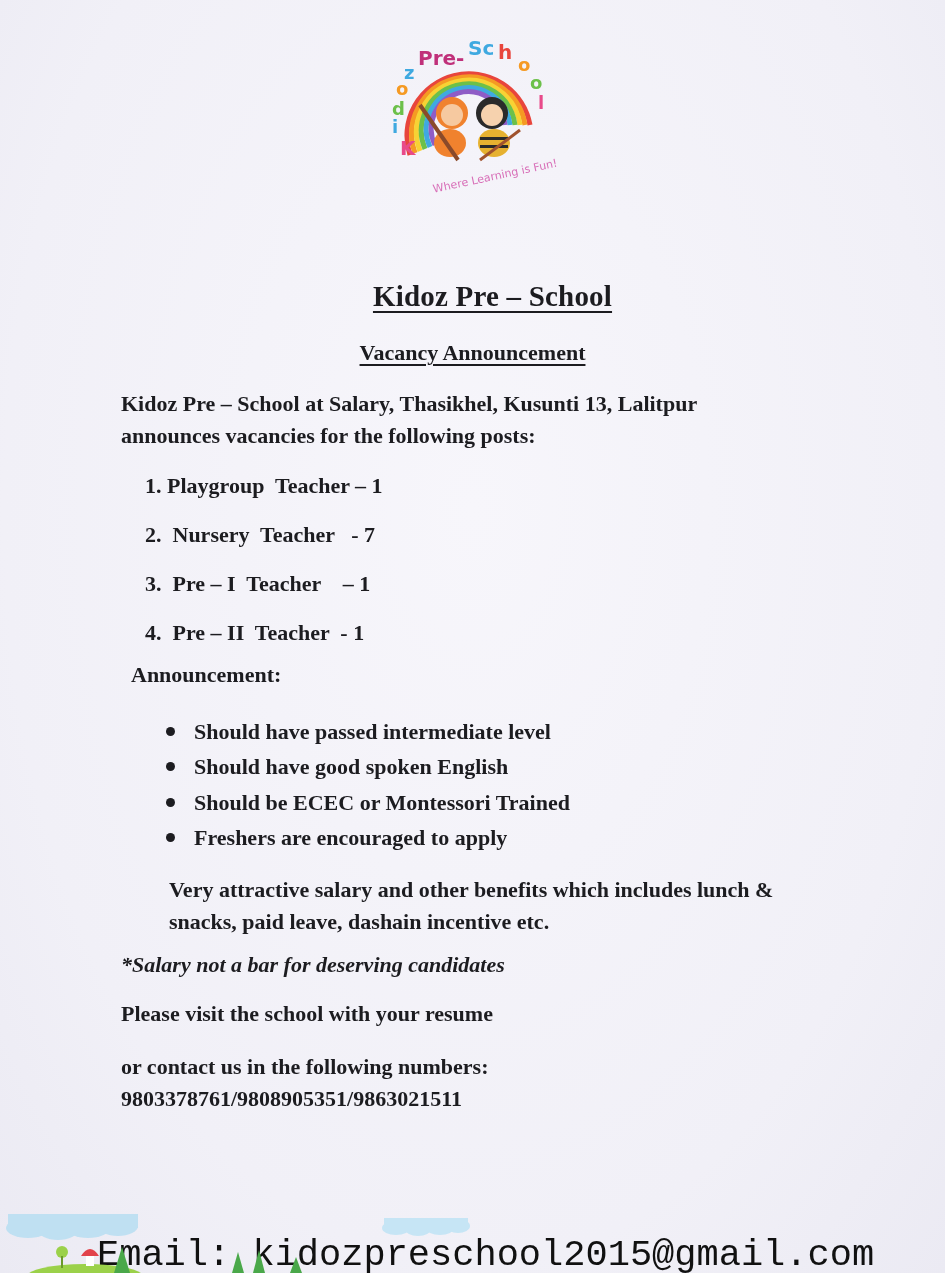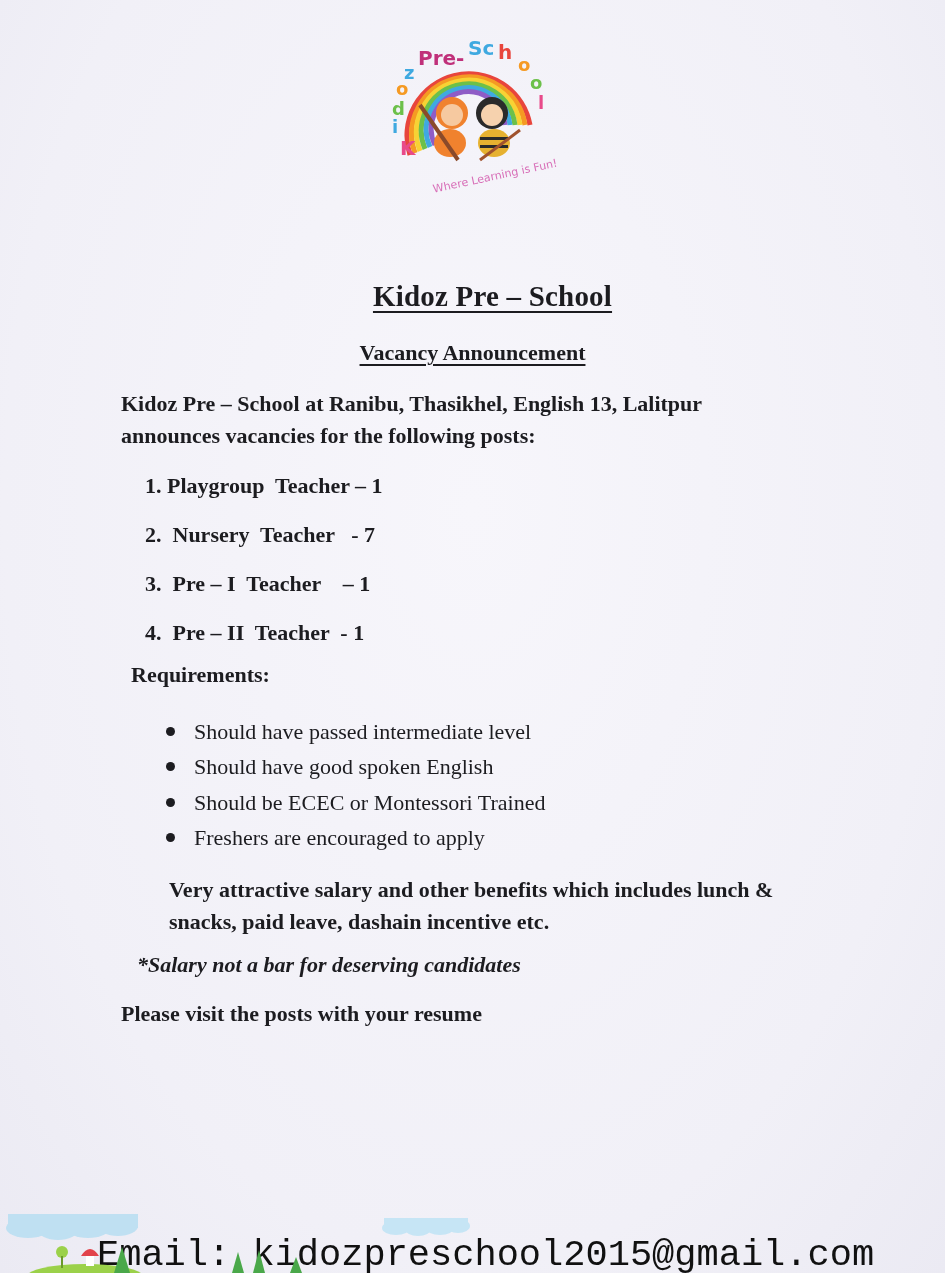--- a/index.html
+++ b/index.html
@@ -30,25 +30,25 @@
 
   .para { position: absolute; left: 121px; font-weight: bold; font-size: 22px; line-height: 32px; }
   .intro { top: 388px; width: 720px; }
 
   .posts { position: absolute; left: 145px; top: 468px; margin: 0; padding: 0; list-style: none; }
   .posts li { font-weight: bold; font-size: 22px; height: 49px; line-height: 36px; white-space: pre; }
 
   .req-label { position: absolute; left: 131px; top: 662px; font-weight: bold; font-size: 22px; }
 
   .reqs { position: absolute; left: 166px; top: 714px; margin: 0; padding: 0; list-style: none; }
-  .reqs li { font-weight: normal; font-size: 22px; height: 35.3px; line-height: 35px; display: flex; align-items: center; }
+  .reqs li { font-weight: bold; font-size: 22px; height: 35.3px; line-height: 35px; display: flex; align-items: center; }
   .reqs .bullet { display: inline-block; width: 9px; height: 9px; border-radius: 50%; background: #1c1c20; margin-right: 19px; }
 
   .benefits { top: 874px; width: 720px; margin-left: 48px; }
-  .note { position: absolute; left: 121px; top: 952px; font-style: italic; font-weight: bold; font-size: 22px; margin-left: 16px; }
+  .note { position: absolute; left: 121px; top: 952px; font-style: italic; font-weight: bold; font-size: 22px; }
   .visit { position: absolute; left: 121px; top: 1001px; font-weight: bold; font-size: 22px; }
   .contact { position: absolute; left: 121px; top: 1051px; font-weight: bold; font-size: 22px; line-height: 32px; }
 
   .email {
     position: absolute; left: 97px; top: 1189px;
     font-family: Liberation Mono, monospace; font-size: 37px; color: #111; margin-top: 45px;
   }
 
   .scenery { position: absolute; left: 0; top: 1200px; width: 945px; height: 73px; }
   .scenery svg { width: 100%; height: 100%; display: block; }
@@ -93,32 +93,32 @@
       <text x="160" y="54" font-family="DejaVu Sans, sans-serif" font-weight="bold" font-size="18" fill="#6cc04a">o</text>
       <text x="168" y="74" font-family="DejaVu Sans, sans-serif" font-weight="bold" font-size="18" fill="#e84a8a">l</text>
       <text x="62" y="150" font-family="DejaVu Sans, sans-serif" font-size="11" fill="#d86fb8" transform="rotate(-12 100 145)">Where Learning is Fun!</text>
     </svg>
   </div>
 
   <div class="title"><span>Kidoz Pre – School</span></div>
   <div class="subtitle"><span>Vacancy Announcement</span></div>
 
   <div class="para intro">
-    <div>Kidoz Pre – School at Ranibu, Thasikhel,  English 13, Lalitpur</div>
+    <div>Kidoz Pre – School at Salary, Thasikhel,  Kusunti 13, Lalitpur</div>
     <div>announces vacancies for the following posts:</div>
   </div>
 
   <ol class="posts">
     <li>1. Playgroup  Teacher – 1</li>
     <li>2.  Nursery  Teacher   - 7</li>
     <li>3.  Pre – I  Teacher    – 1</li>
     <li>4.  Pre – II  Teacher  - 1</li>
   </ol>
 
-  <div class="req-label">Requirements:</div>
+  <div class="req-label">Announcement:</div>
 
   <ul class="reqs">
     <li>
         <span class="bullet"></span>
         <span>Should have passed intermediate level</span>
       </li>
     <li>
         <span class="bullet"></span>
         <span>Should have good spoken English</span>
       </li>
@@ -131,22 +131,26 @@
         <span>Freshers are encouraged to apply</span>
       </li>
   </ul>
 
   <div class="para benefits">
     <div>Very attractive salary and other benefits which includes lunch &amp;</div>
     <div>snacks, paid leave, dashain incentive etc.</div>
   </div>
 
   <div class="note">*Salary not a bar for deserving candidates</div>
-  <div class="visit">Please visit the posts with your resume</div>
+  <div class="visit">Please visit the school with your resume</div>
 
+  <div class="contact">
+    <div>or contact us in the following numbers:</div>
+    <div>9803378761/9808905351/9863021511</div>
+  </div>
 
   <div class="email">Email: kidozpreschool2015@gmail.com</div>
 
   <div class="scenery">
     <svg viewBox="0 0 945 73" preserveAspectRatio="none">
       <g fill="#bfe0f2">
         <ellipse cx="28" cy="28" rx="22" ry="10"></ellipse>
         <ellipse cx="58" cy="30" rx="20" ry="10"></ellipse>
         <ellipse cx="88" cy="28" rx="22" ry="10"></ellipse>
         <ellipse cx="118" cy="26" rx="20" ry="10"></ellipse>

